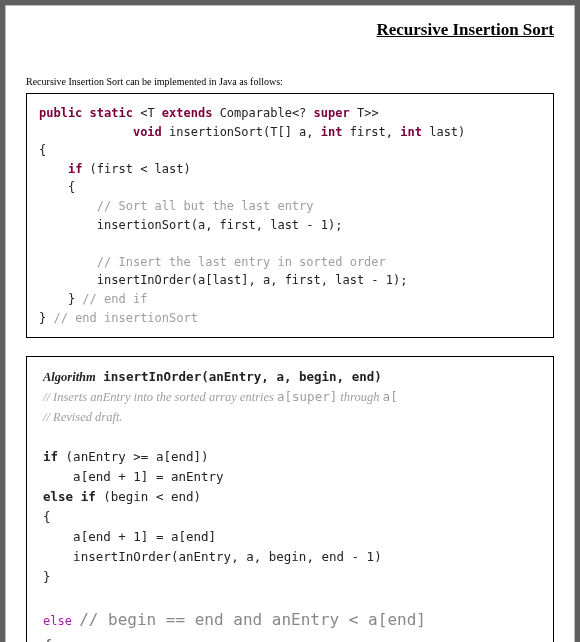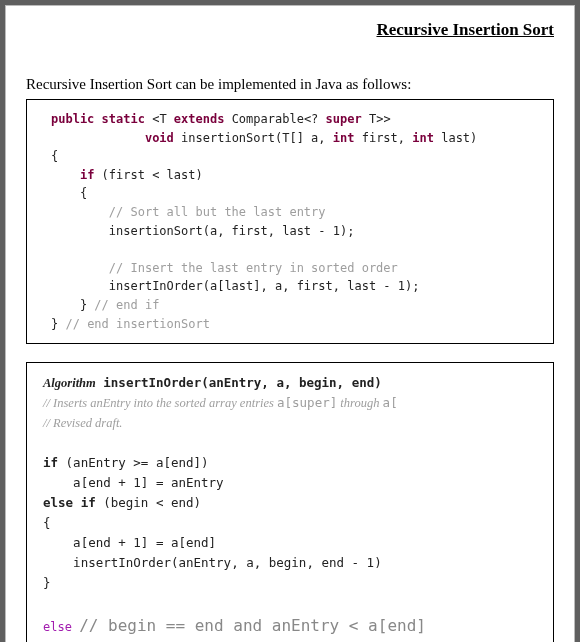--- a/index.html
+++ b/index.html
@@ -1,19 +1,19 @@
 <!DOCTYPE html>
 <html><head>
 <meta charset="utf-8">
 <style>
   html,body{margin:0;padding:0;background:#5f5f5f;font-family:'Times New Roman',serif}
   .page{box-sizing:border-box;width:570px;min-height:632px;margin:5px auto;background:#fff;padding:14px 20px 20px;border:1px solid #bbb}
   h1{font-size:17px;font-weight:700;text-decoration:underline;text-align:right;margin:0 0 36px}
-  .intro{font-size:15px;margin:0 0 6px}
-  .codebox{border:1px solid #000;padding:10px 24px;font-family:Consolas,Menlo,monospace;font-size:12px;line-height:1.55;color:#222;margin-bottom:18px;white-space:pre}
+  .intro{font-size:10px;margin:0 0 6px}
+  .codebox{border:1px solid #000;padding:10px 12px;font-family:Consolas,Menlo,monospace;font-size:12px;line-height:1.55;color:#222;margin-bottom:18px;white-space:pre}
   .kw{font-weight:700;color:#7a003c}
   .cm{color:#9e9e9e}
   .box2{border:1px solid #000;padding:10px 16px 10px;font-family:Consolas,Menlo,monospace;font-size:12.5px;line-height:1.6;color:#222;white-space:pre}
   .algoword{font-family:'Times New Roman',serif;font-style:italic}
   .comm2{color:#9e9e9e;font-style:italic;font-family:Liberation Serif, serif}
   .big{font-size:16px;color:#888}
   .bigb{font-size:12px;color:#a21caf;font-weight:400}
   .bigm{font-size:16px;font-family:Consolas,Menlo,monospace;color:#666}
 </style>
 </head>

